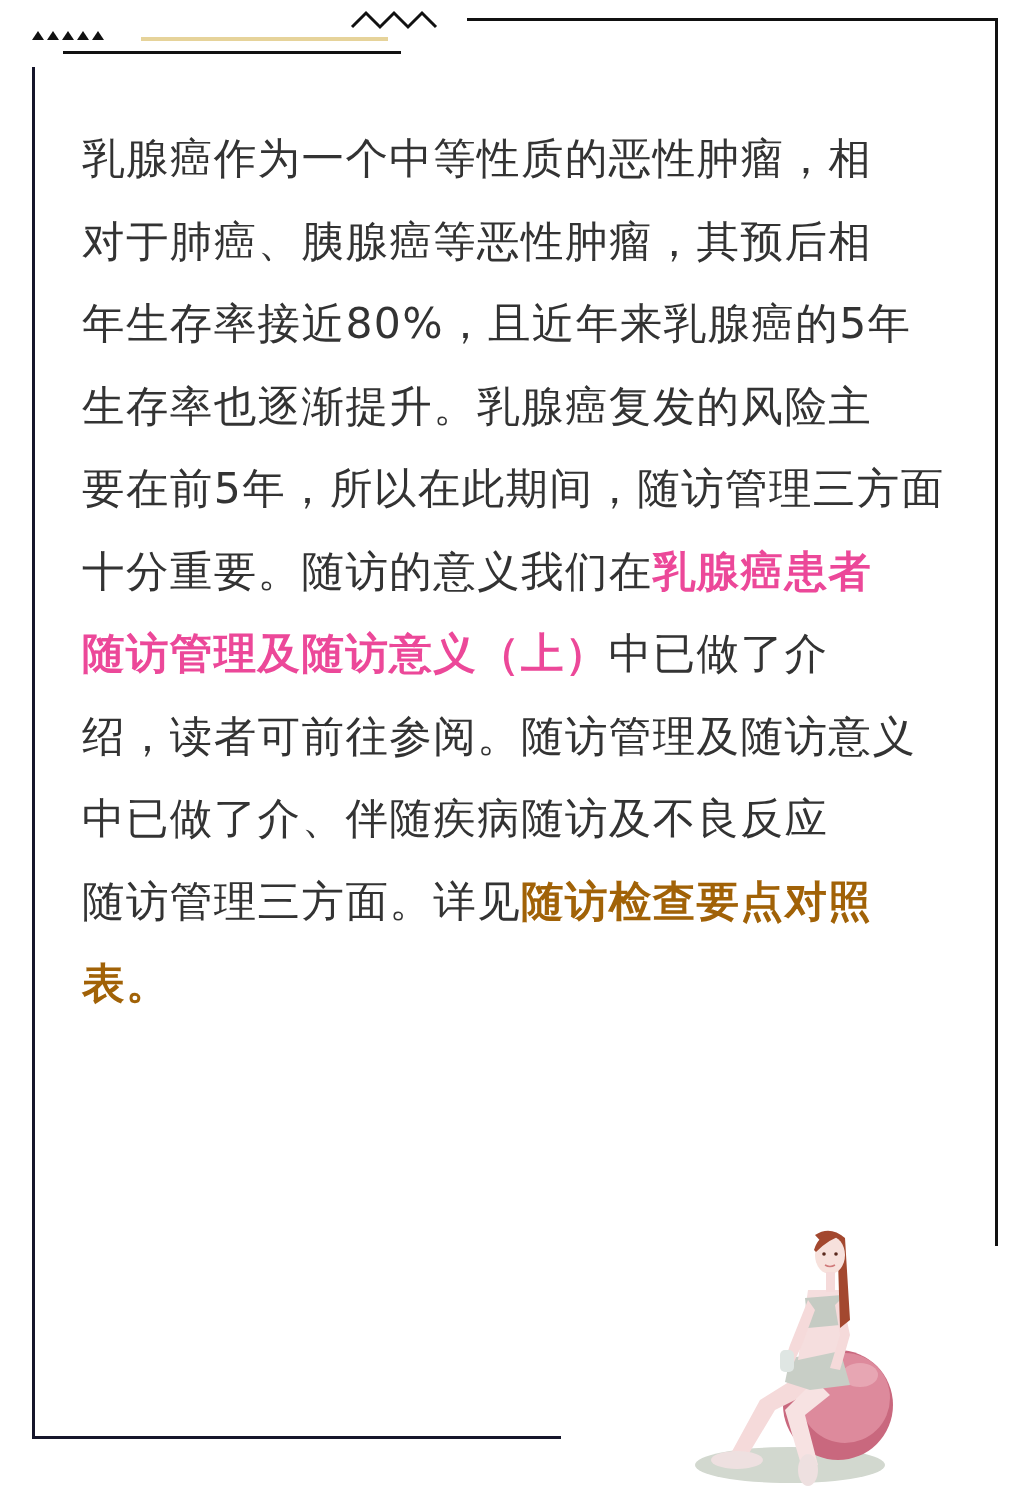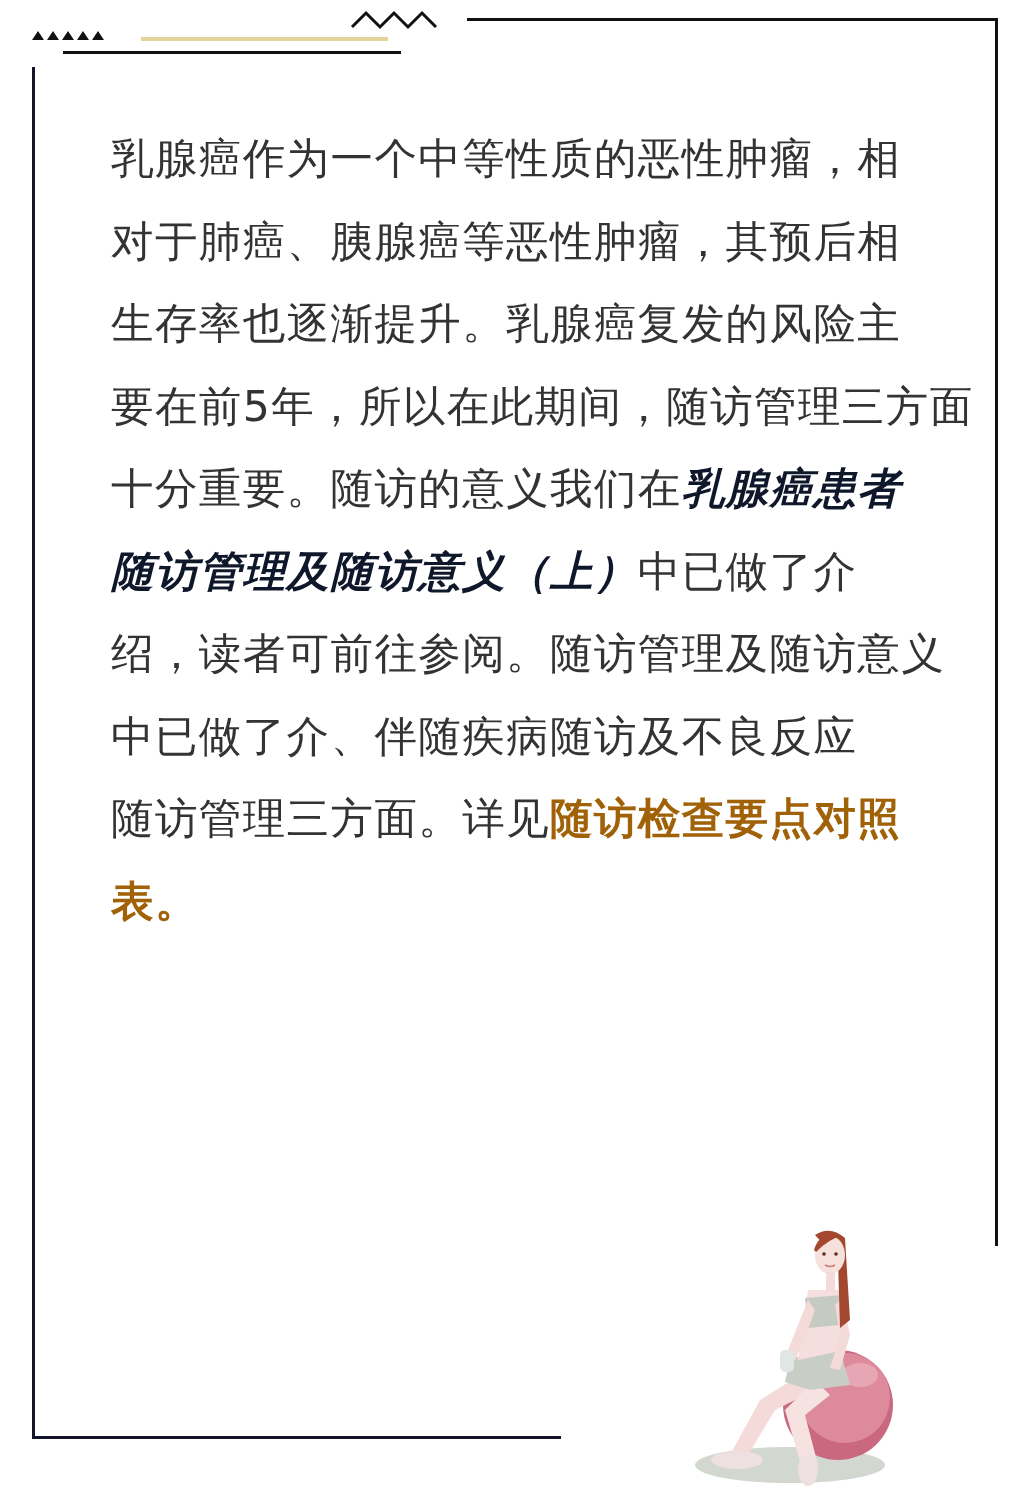--- a/index.html
+++ b/index.html
@@ -11,23 +11,23 @@
          border-bottom: 9px solid #111; }
   .gold-line { left: 141px; top: 37px; width: 247px; height: 4px; background: #e6d39a; }
   .black-line-top { left: 63px; top: 51px; width: 338px; height: 3px; background: #111; }
   .zigzag { left: 350px; top: 9px; width: 88px; height: 22px; }
   .frame-top-right { left: 467px; top: 18px; width: 531px; height: 3px; background: #111; }
   .frame-right { left: 995px; top: 18px; width: 3px; height: 1228px; background: #111; }
   .frame-left { left: 32px; top: 67px; width: 3px; height: 1372px; background: #15152a; }
   .frame-bottom { left: 32px; top: 1436px; width: 529px; height: 3px; background: #15152a; }
 
   .article { left: 82px; top: 118px; width: 870px; font-size: 42.5px; line-height: 82.5px; color: #333333;
-             letter-spacing: 1.4px; margin-left: 29px; }
+             letter-spacing: 1.4px; }
   .line { white-space: nowrap; height: 82.5px; }
-  .bi { font-weight: bold; font-style: italic; color: #0f172a; }
+  .bi { font-weight: bold; color: #ec4899; }
   .red { font-weight: bold; color: #a16207; }
 
   .illustration { left: 690px; top: 1210px; width: 210px; height: 280px; }
 </style>
 </head>
 <body>
 
 <div class="abs tri-row">
   <div class="tri"></div>
   <div class="tri"></div>
@@ -42,20 +42,21 @@
 </svg>
 
 <div class="abs frame-top-right"></div>
 <div class="abs frame-right"></div>
 <div class="abs frame-left"></div>
 <div class="abs frame-bottom"></div>
 
 <div class="abs article" id="article">
     <div class="line"><span>乳腺癌作为一个中等性质的恶性肿瘤，相</span></div>
     <div class="line"><span>对于肺癌、胰腺癌等恶性肿瘤，其预后相</span></div>
+    <div class="line"><span>年生存率接近80%，且近年来乳腺癌的5年</span></div>
     <div class="line"><span>生存率也逐渐提升。乳腺癌复发的风险主</span></div>
     <div class="line"><span>要在前5年，所以在此期间，随访管理三方面</span></div>
     <div class="line"><span>十分重要。随访的意义我们在</span><span class="bi">乳腺癌患者</span></div>
     <div class="line"><span class="bi">随访管理及随访意义（上）</span><span>中已做了介</span></div>
     <div class="line"><span>绍，读者可前往参阅。随访管理及随访意义</span></div>
     <div class="line"><span>中已做了介、伴随疾病随访及不良反应</span></div>
     <div class="line"><span>随访管理三方面。详见</span><span class="red">随访检查要点对照</span></div>
     <div class="line"><span class="red">表。</span></div>
   </div>
 

